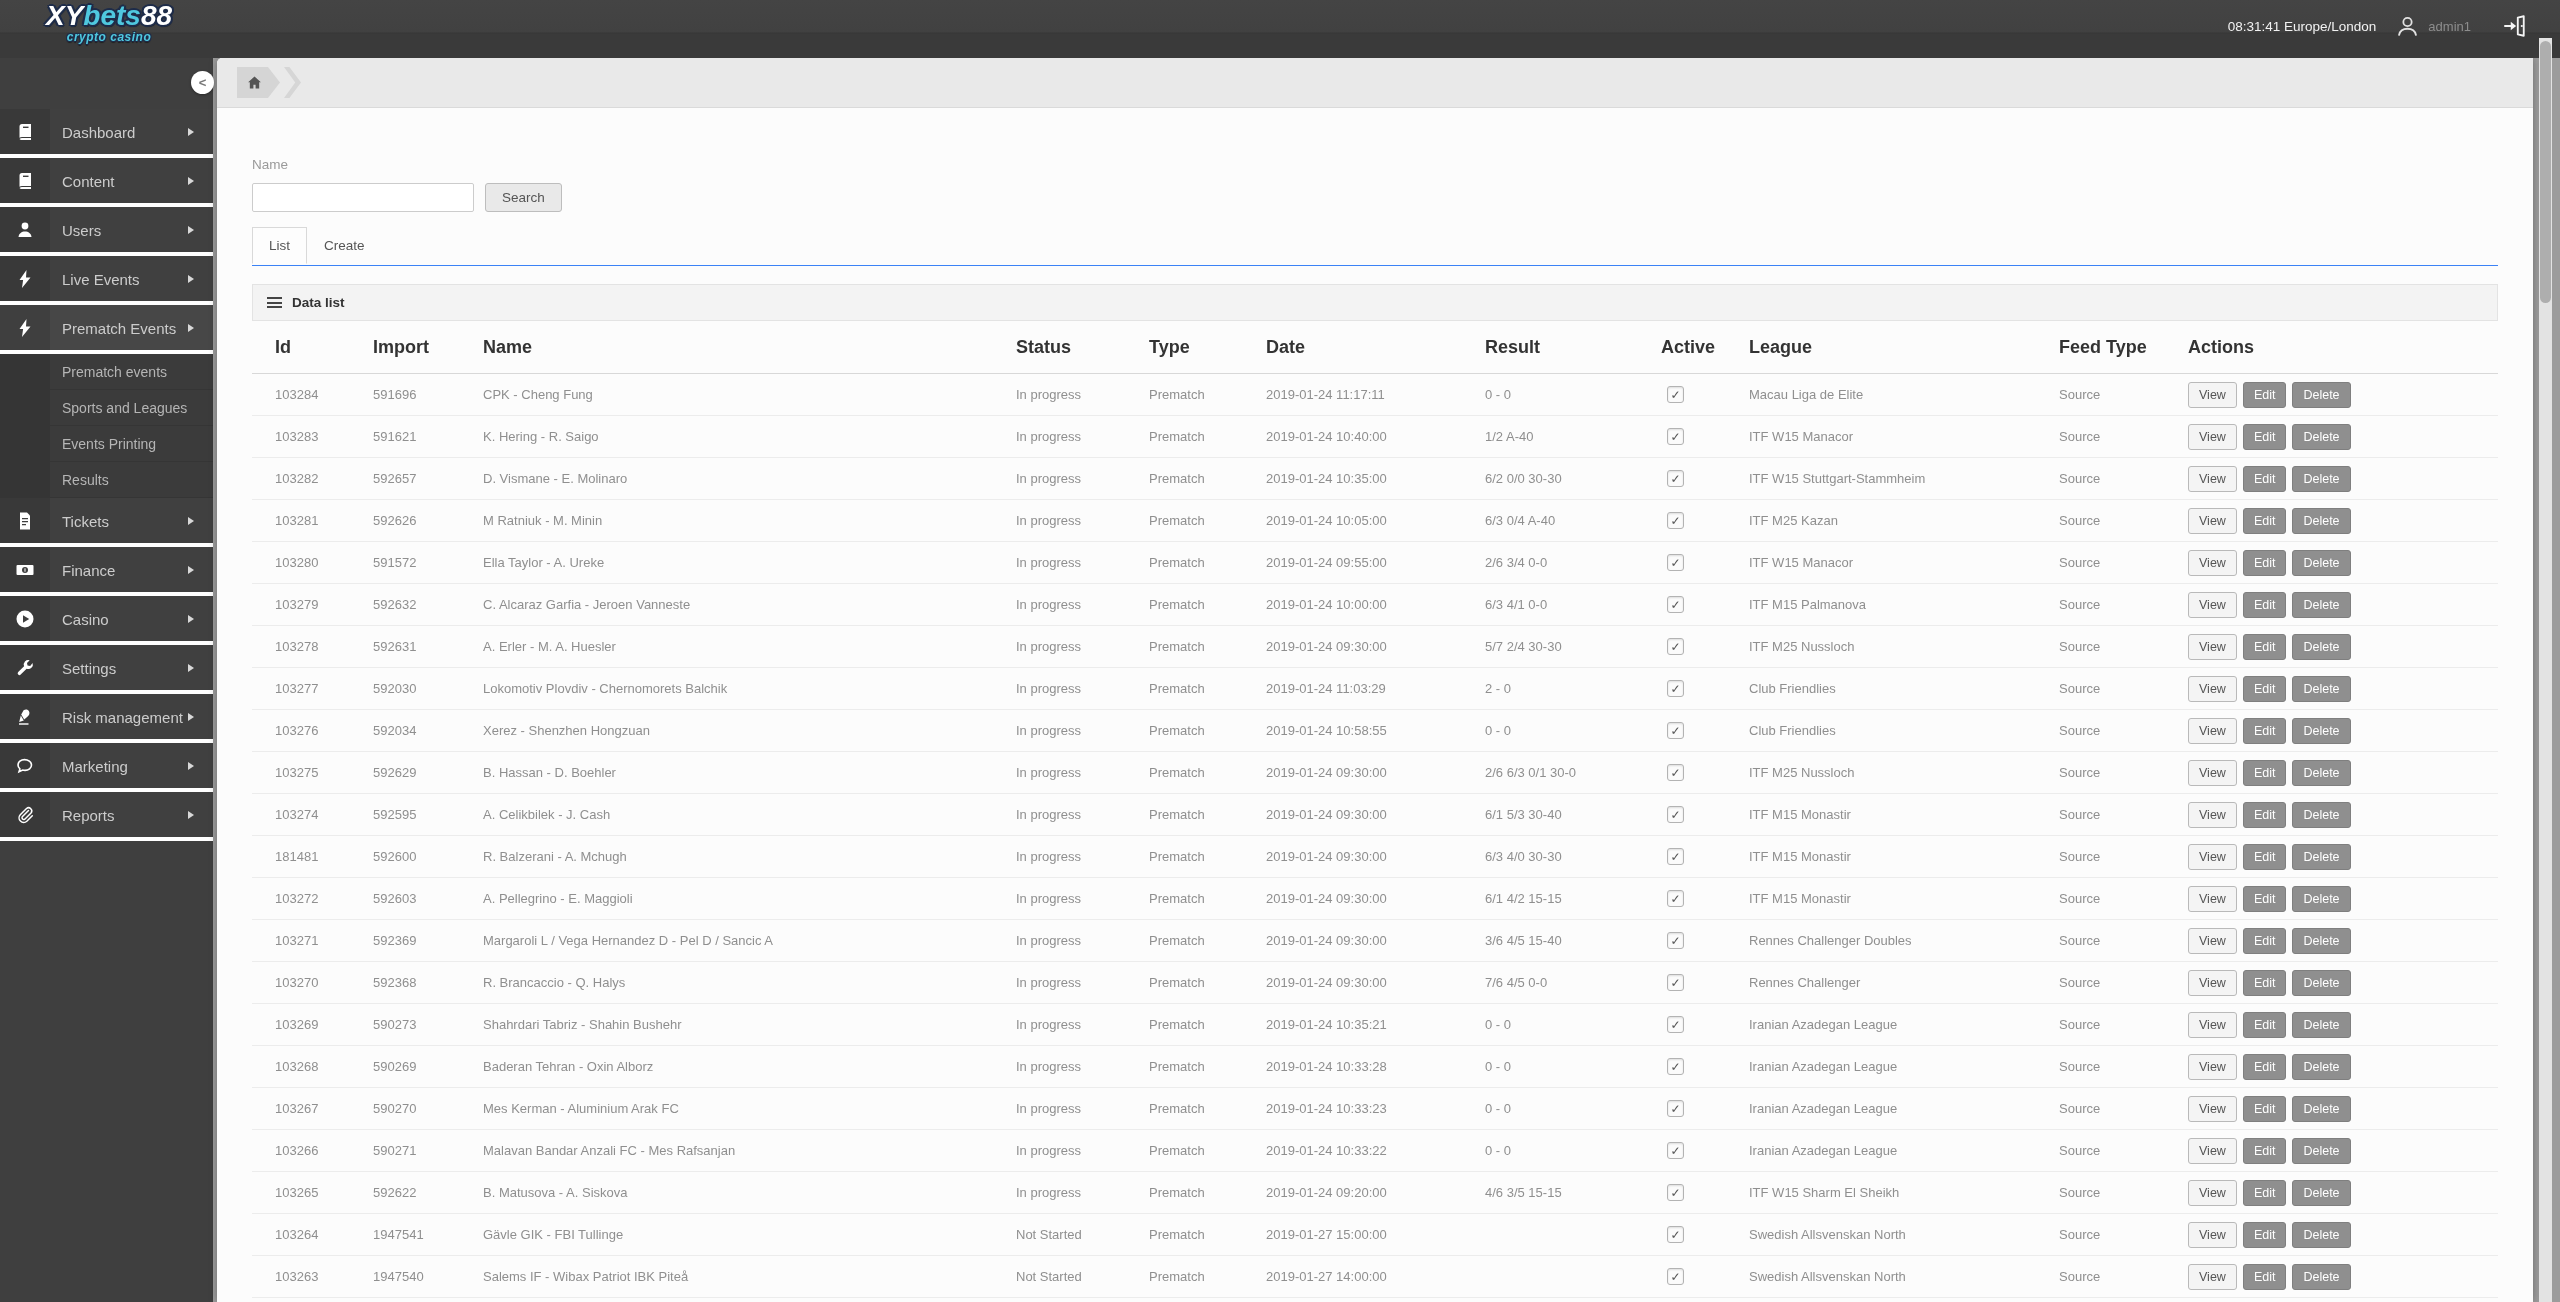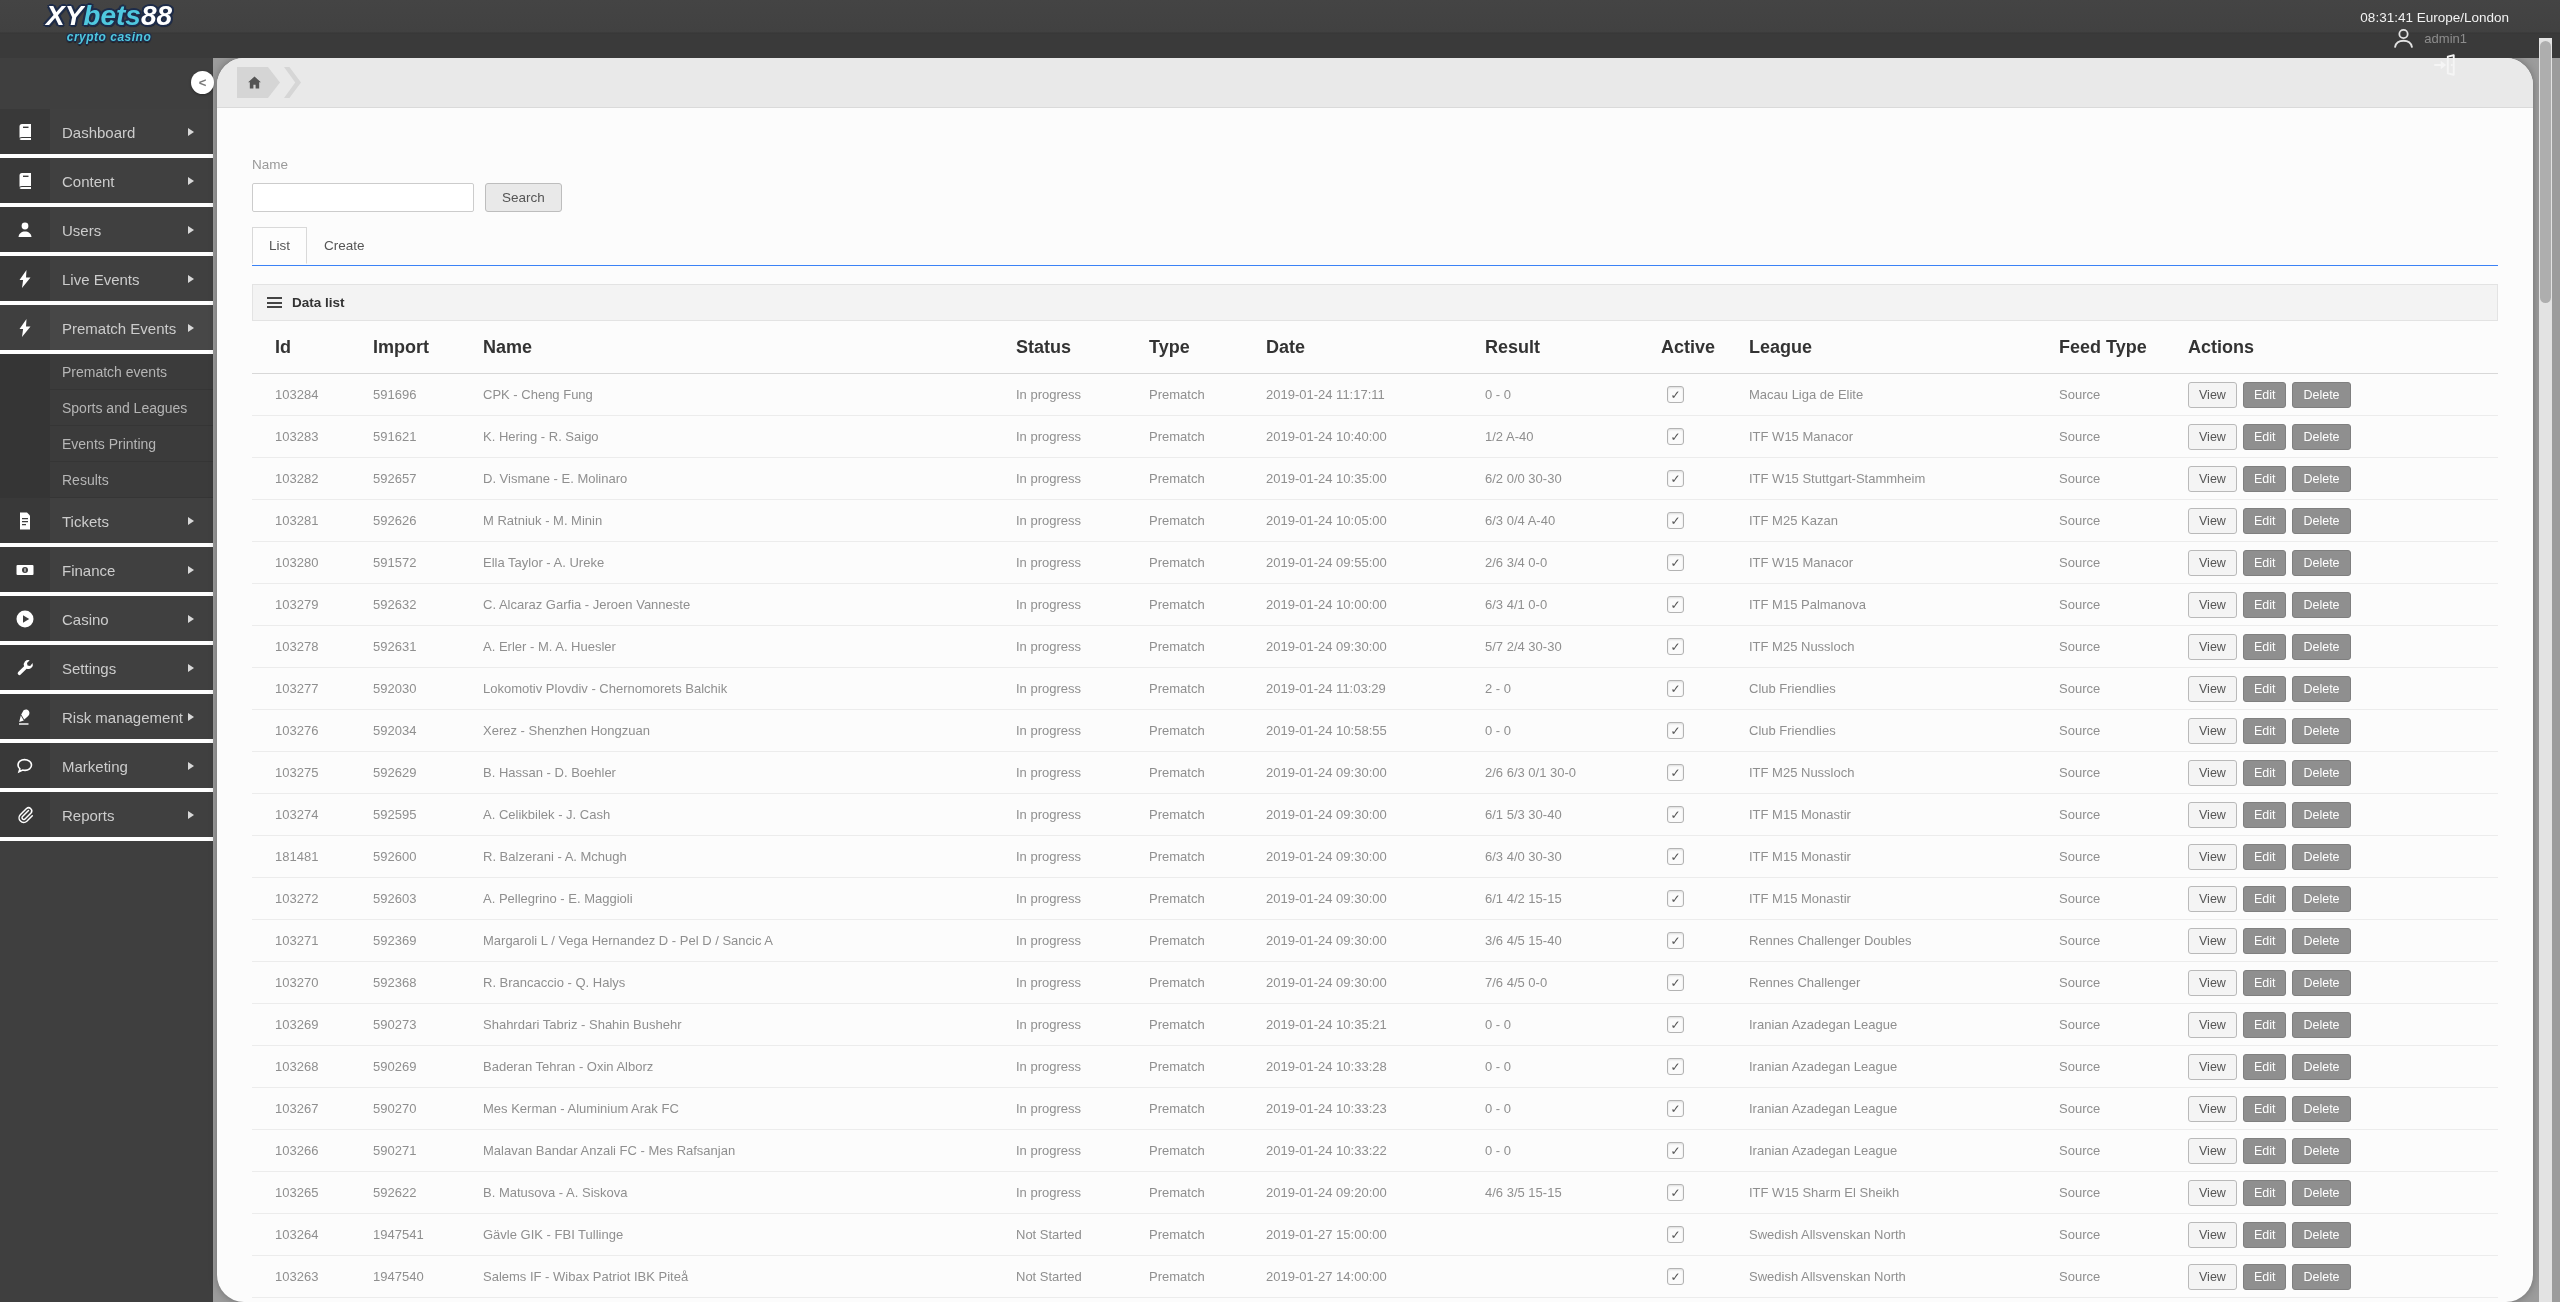--- a/index.html
+++ b/index.html
@@ -12,21 +12,21 @@
   .topband{
     position:absolute;left:0;top:0;width:2560px;height:58px;z-index:2;
     background:linear-gradient(#444444 0px,#414141 32px,#363636 33px,#3a3a3a 34px,#3a3a3a 58px);
   }
   .logo{position:absolute;left:36px;top:2px;width:146px;text-align:center;font-style:italic;font-weight:bold;line-height:1;cursor:pointer;}
   .logo-line1{font-size:28px;color:#ffffff;letter-spacing:0px;
     text-shadow:-2px -1px 0 #1e2c49,2px -1px 0 #1e2c49,-2px 1px 0 #1e2c49,2px 1px 0 #1e2c49,0 -2px 0 #1e2c49,0 2px 0 #1e2c49,1px 2px 1px rgba(0,0,0,.55);}
   .logo-bets{color:#4fc8df;}
   .logo-line2{font-size:12px;color:#4fc8df;margin-top:1px;letter-spacing:.5px;
     text-shadow:-1px -1px 0 #1e2c49,1px -1px 0 #1e2c49,-1px 1px 0 #1e2c49,1px 1px 0 #1e2c49,0 2px 1px rgba(0,0,0,.5);}
-  .topbar-right{position:absolute;right:33px;top:10px;height:32px;display:flex;align-items:center;flex-direction:column;}
+  .topbar-right{position:absolute;right:33px;top:10px;height:32px;display:flex;align-items:center;}
   .clock{font-size:13.5px;color:#f2f2f2;margin-right:18px;white-space:nowrap;}
   .user-cluster{display:flex;align-items:center;margin-right:30px;cursor:pointer;}
   .person-icon{width:27px;height:27px;color:#e2e2e2;margin-right:7px;}
   .username{font-size:13px;color:#8d8d8d;}
   .door-icon{width:26px;height:26px;color:#f5f5f5;cursor:pointer;}
   [data-icon] svg, .menu-icon svg{width:100%;height:100%;display:block;}
 
   
   .sidebar{position:absolute;left:0;top:0;width:213px;height:1302px;background:#3f3f3f;z-index:1;}
   .menu{position:absolute;left:0;top:109px;width:213px;}
@@ -35,21 +35,21 @@
   .menu-item::before, .submenu-item::before{content:"";position:absolute;left:0;top:0;bottom:0;width:50px;background:rgba(0,0,0,.10);}
   .menu-icon{position:absolute;left:15px;top:50%;transform:translateY(-50%);width:20px;height:20px;color:#ffffff;}
   .menu-label{position:absolute;left:62px;top:50%;transform:translateY(-50%);font-size:15px;color:#cccccc;white-space:nowrap;}
   .menu-caret{position:absolute;left:188px;top:50%;transform:translateY(-50%);width:0;height:0;
     border-left:6px solid #d8d8d8;border-top:4px solid transparent;border-bottom:4px solid transparent;}
   .submenu-item{position:relative;height:36px;box-sizing:border-box;background:#3b3b3b;border-bottom:1px solid #353535;cursor:pointer;}
   .submenu-label{position:absolute;left:62px;top:50%;transform:translateY(-50%);font-size:14px;color:#b5b5b5;white-space:nowrap;}
 
   
   .panel{position:absolute;left:217px;top:58px;width:2316px;height:1244px;background:#fcfcfc;z-index:1;
-    border-top-left-radius:5px;box-shadow:0 0 9px rgba(0,0,0,.30);overflow:hidden;border-radius:27px;}
+    border-top-left-radius:5px;box-shadow:0 0 9px rgba(0,0,0,.30);overflow:hidden;}
   .breadcrumbbar{position:absolute;left:0;top:0;right:0;height:49px;background:#e9e9e9;border-bottom:1px solid #dadada;border-top-left-radius:5px;}
   .crumb-home{position:absolute;left:20px;top:9px;width:43px;height:31px;background:#d5d5d5;
     clip-path:polygon(0 0,72% 0,100% 50%,72% 100%,0 100%);display:flex;align-items:center;cursor:pointer;}
   .crumb-home .home-glyph{width:17px;height:17px;color:#555;margin-left:9px;}
   .crumb-arrow{position:absolute;left:67px;top:9px;width:17px;height:31px;background:#d6d6d6;
     clip-path:polygon(0 0,32% 0,100% 50%,32% 100%,0 100%,66% 50%);}
   .collapse-btn{position:absolute;left:191px;top:71px;width:23px;height:23px;border-radius:50%;background:#ffffff;border:none;
     box-shadow:0 1px 3px rgba(0,0,0,.35);color:#777;font-size:13px;font-weight:bold;z-index:6;
     display:flex;align-items:center;justify-content:center;cursor:pointer;font-family:inherit;padding:0;}
   .content{position:absolute;left:0;top:49px;right:0;bottom:0;}

